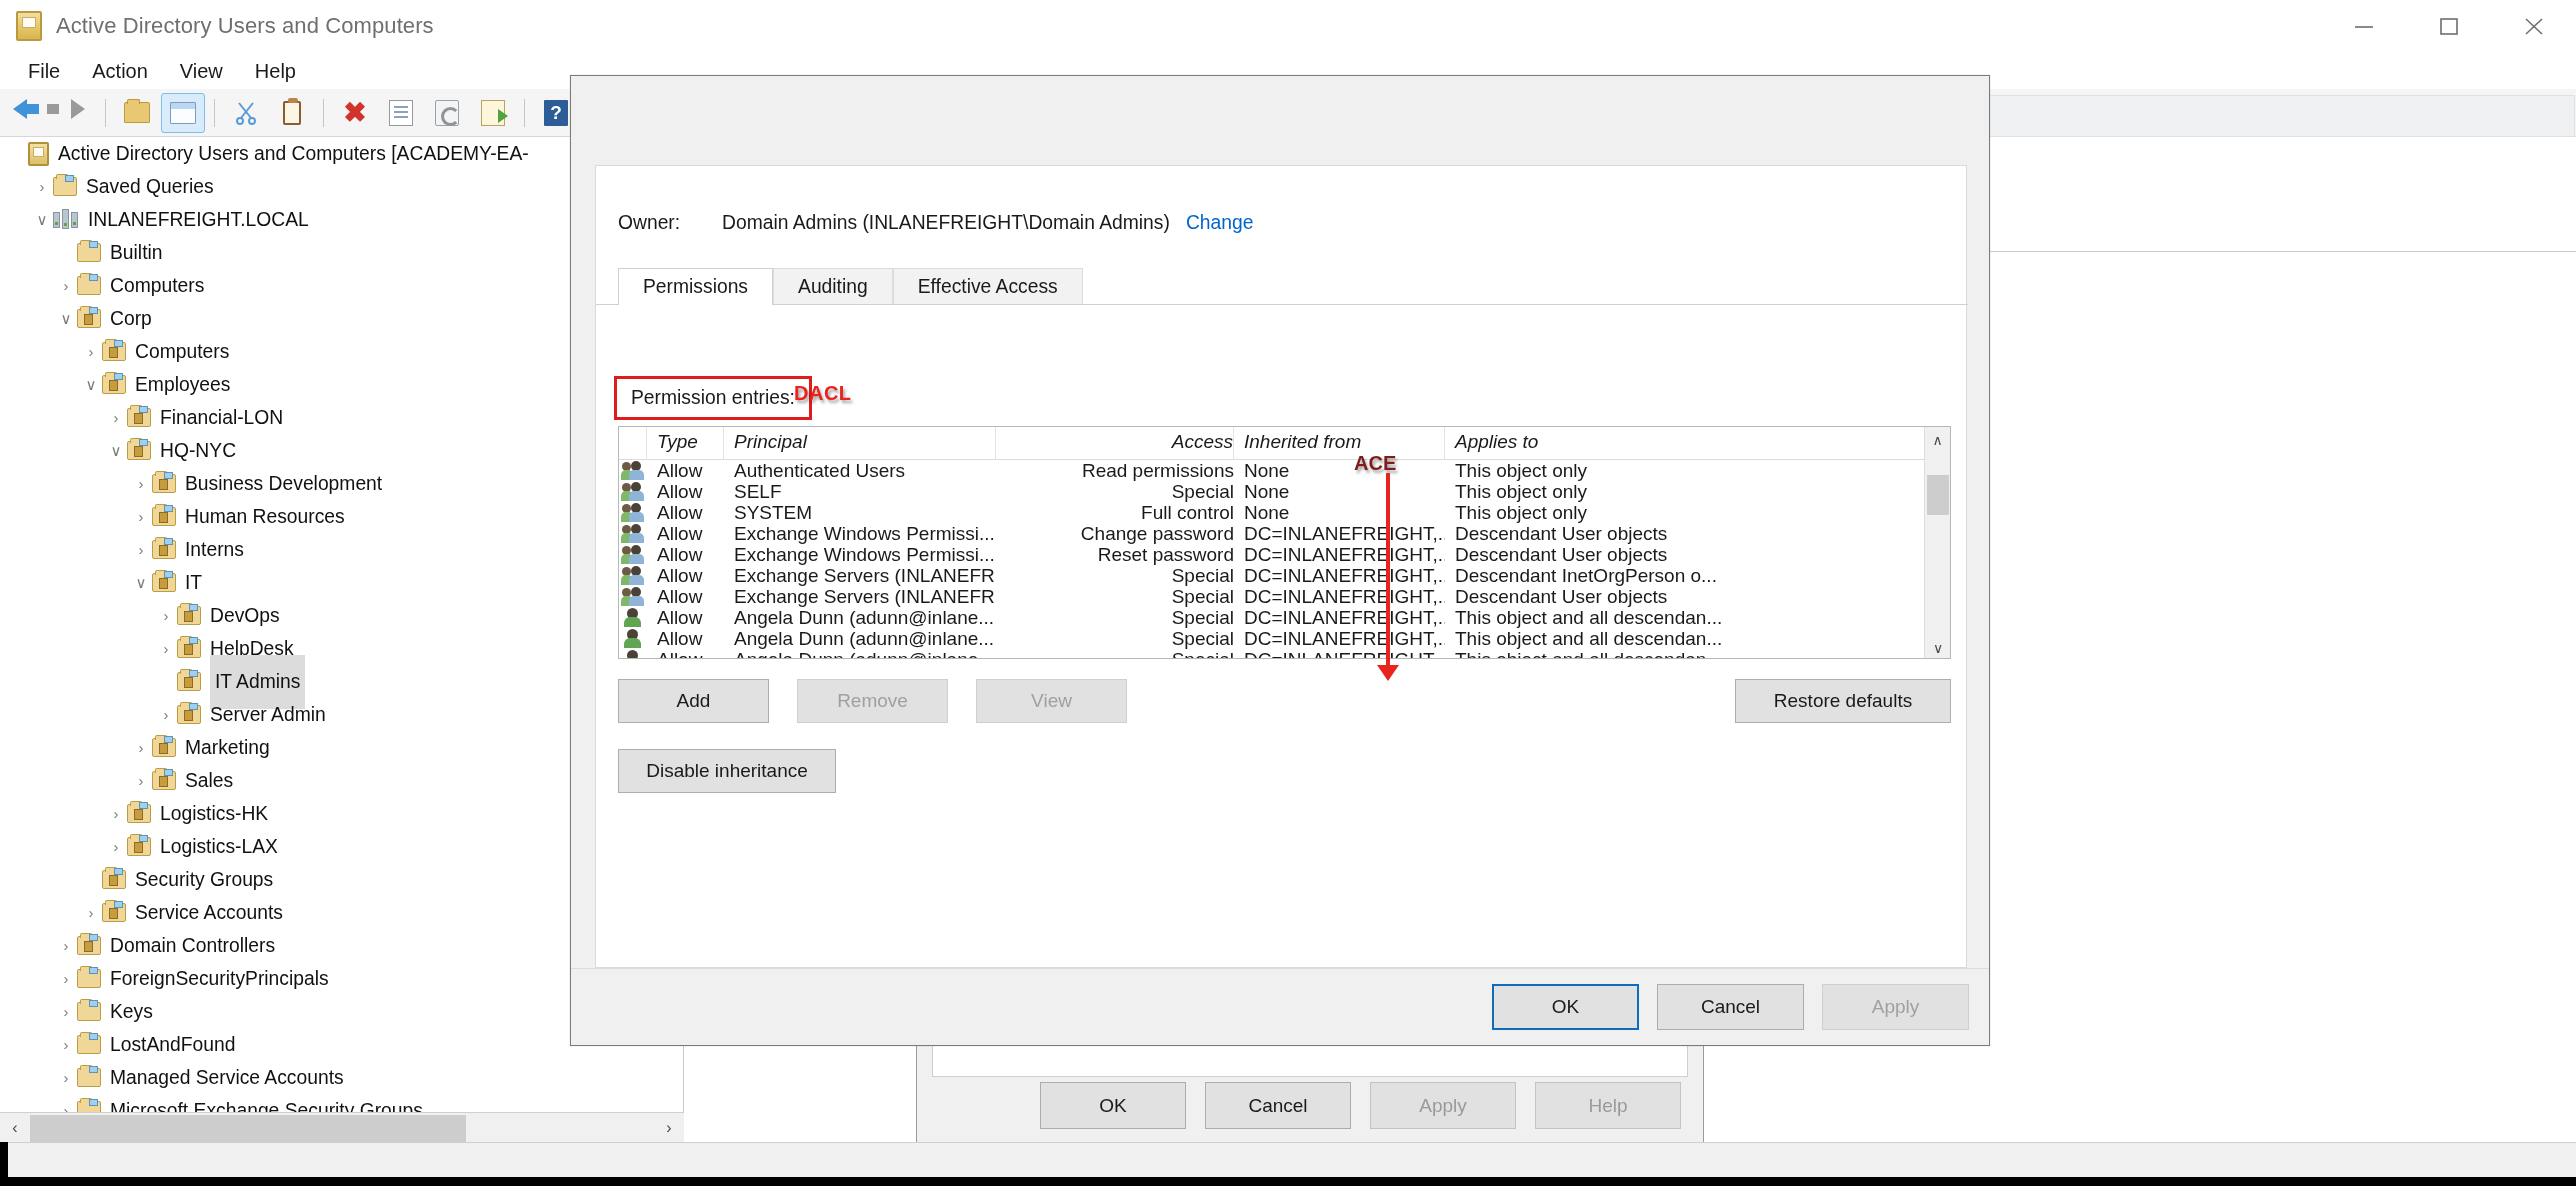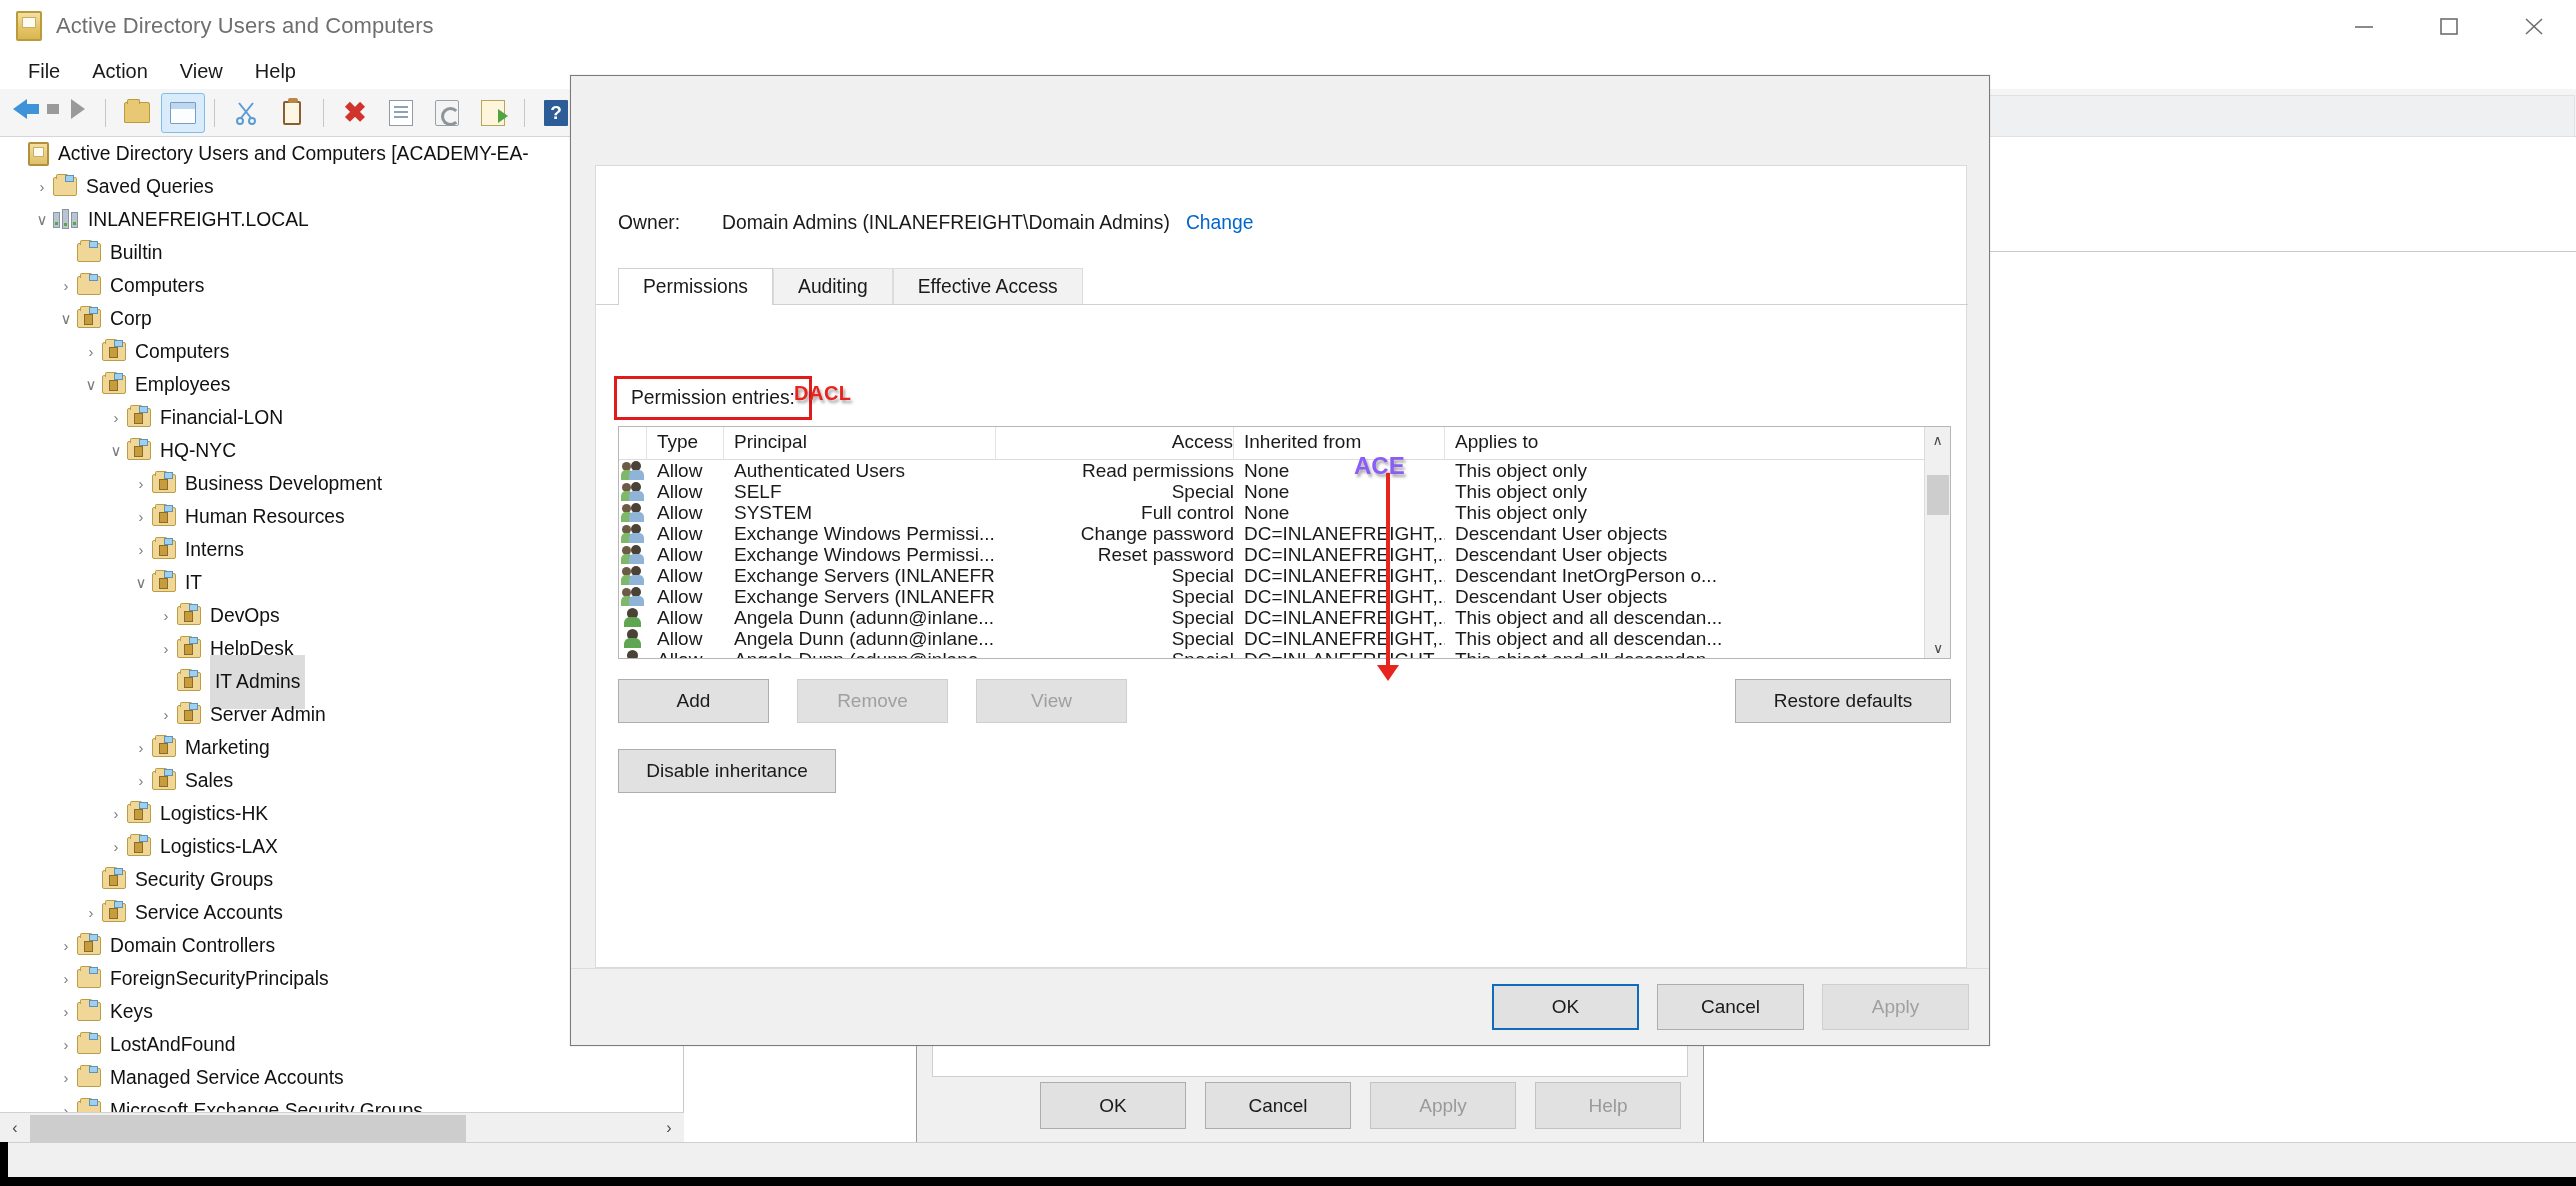--- a/index.html
+++ b/index.html
@@ -167,40 +167,40 @@
 
   .pe-label-wrap{ position:absolute; left:18px; top:210px; }
   .pe-label{ font-size:19.3px; color:#1a1a1a; padding:8px 14px; border:3px solid #e01b1b; display:inline-block;}
   .dacl-tag{ position:absolute; left:198px; top:216px; font-size:20px; font-weight:bold; color:#e8241e; letter-spacing:0.5px; text-shadow:2px 3px 3px rgba(0,0,0,.35);}
 
   .grid{
     position:absolute; left:22px; top:260px; width:1333px; height:233px;
     border:1px solid #b7b7b7; background:#ffffff; overflow:hidden;
   }
   .grid-head{ display:flex; height:33px; border-bottom:1px solid #dcdcdc; background:#ffffff;}
-  .gh{ font-size:19px; color:#1a1a1a; padding:4px 0 0 10px; border-right:1px solid #e3e3e3; height:33px;}
+  .gh{ font-size:19px; color:#1a1a1a; padding:4px 0 0 10px; border-right:1px solid #e3e3e3; height:33px;font-style:italic;}
   .c0{ width:28px; border-right:1px solid #e3e3e3;}
   .c1{ width:77px;} .c2{ width:272px;} .c3{ width:238px;text-align:right;} .c4{ width:211px;} .c5{ width:456px; border-right:none;}
   .grow{ display:flex; height:21px; align-items:center;}
   .gc{ font-size:19px; color:#1a1a1a; white-space:nowrap; overflow:hidden; padding-left:10px;}
   .pic{ width:28px; display:flex; align-items:center; justify-content:center;}
   .users-ic{ width:23px;height:19px; position:relative;}
   .users-ic .h1{position:absolute;left:0;top:1px;width:9px;height:9px;border-radius:50%;background:#6d5b46;}
   .users-ic .b1{position:absolute;left:-1px;top:9px;width:12px;height:10px;border-radius:5px 5px 0 0;background:#7fb868;}
   .users-ic .h2{position:absolute;left:9px;top:0px;width:10px;height:10px;border-radius:50%;background:#4b4237;}
   .users-ic .b2{position:absolute;left:7px;top:9px;width:15px;height:10px;border-radius:5px 5px 0 0;background:#8fb4d8;}
   .user-ic{ width:23px;height:19px; position:relative;}
   .user-ic .h{position:absolute;left:5px;top:0px;width:11px;height:11px;border-radius:50%;background:#4b4237;}
   .user-ic .b{position:absolute;left:2px;top:9px;width:17px;height:10px;border-radius:6px 6px 0 0;background:#5fa552;}
 
   .grid-vscroll{ position:absolute; right:0; top:0; width:26px; height:233px; background:#f0f0f0; border-left:1px solid #dcdcdc;}
   .gvs-up,.gvs-dn{ height:25px;display:flex;align-items:center;justify-content:center;color:#4a4a4a;font-size:14px;}
   .gvs-thumb{ position:absolute; left:2px; top:48px; width:22px; height:40px; background:#cdcdcd;}
 
-  .ace-tag{ position:absolute; left:758px; top:286px; font-size:24px; font-weight:bold; color:#8b5cf6; text-shadow:2px 3px 3px rgba(0,0,0,.35);}
+  .ace-tag{ position:absolute; left:758px; top:286px; font-size:20px; font-weight:bold; color:#7f1d1d; text-shadow:2px 3px 3px rgba(0,0,0,.35);}
   .ace-arrow{ position:absolute; left:790px; top:307px; width:4px; height:193px; background:#e8241e;}
   .ace-arrow:after{ content:""; position:absolute; left:-9px; bottom:-15px; width:0;height:0;
     border-left:11px solid transparent;border-right:11px solid transparent;border-top:16px solid #e8241e;}
 
   .act-row{ position:absolute; left:22px; top:513px; display:flex; gap:28px; width:1333px;}
   .dlgbtn{
     width:151px;height:44px;background:#e1e1e1;border:1px solid #adadad;font-size:19px;color:#1a1a1a;
     display:flex;align-items:center;justify-content:center;
   }
   .dlgbtn.disabled{ color:#a0a0a0; border-color:#cfcfcf; }

